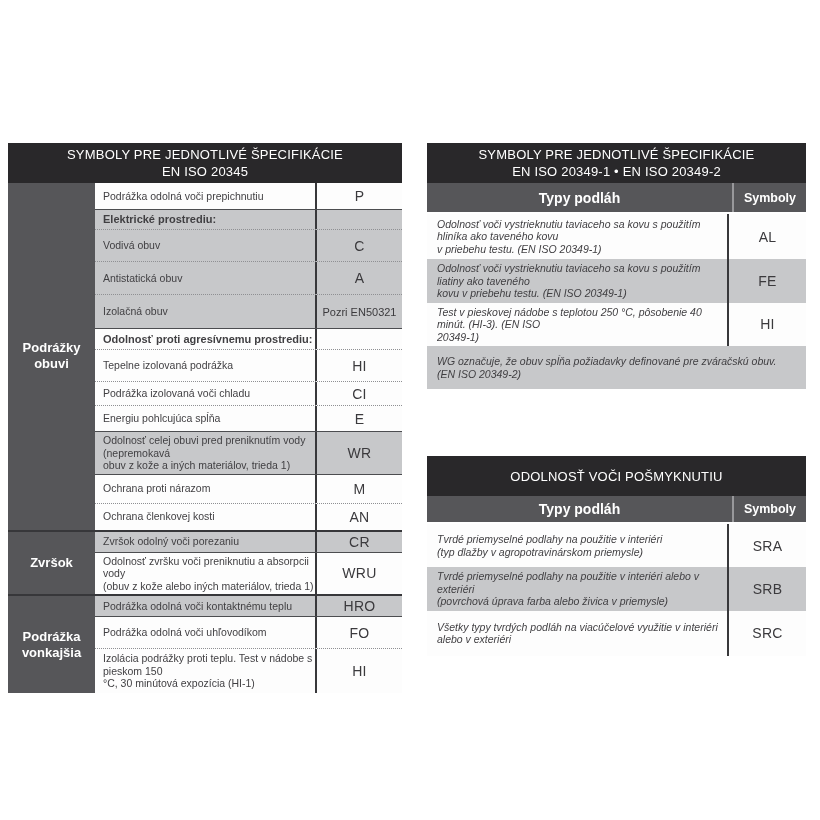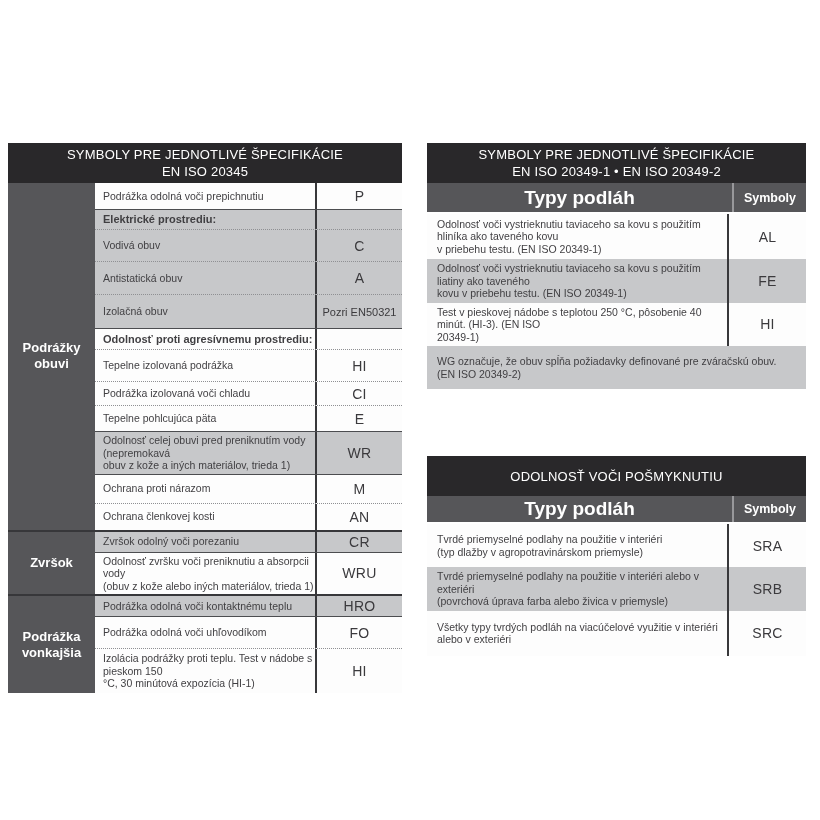--- a/index.html
+++ b/index.html
@@ -74,32 +74,32 @@
   .rt-top .tbl-header { height: 40px; }
   .rt-bottom .tbl-header { height: 40px; }
   .rsubheader {
     display: flex; background: #565659; color: #ffffff;
     border-bottom: 2px solid #ffffff;
   }
   .rt-top .rsubheader { height: 31px; }
   .rt-bottom .rsubheader { height: 28px; }
   .rsub-desc {
     flex: 1; display: flex; align-items: center; justify-content: center;
-    font-weight: bold; font-size: 19px;
+    font-weight: bold; font-size: 14px;
   }
   .rsub-sym {
     width: 74px; flex: none; border-left: 2px solid #98989b;
     display: flex; align-items: center; justify-content: center;
     font-weight: bold; font-size: 12.5px;
   }
   .rrow { display: flex; align-items: stretch; }
   .rdesc {
     flex: 1; display: flex; align-items: center;
     padding: 3px 8px 3px 10px; font-size: 10.5px; line-height: 12.5px;
-    color: #403f42; white-space: pre-line;
+    color: #403f42; white-space: pre-line; font-style: italic;
   }
   .rsym {
     width: 79px; flex: none; border-left: 2px solid #38383b;
     display: flex; align-items: center; justify-content: center;
     font-size: 14px; color: #3b3a3d; letter-spacing: 0.3px;
   }
   .rt-top .rrow:nth-child(1){min-height:45px}
   .rt-top .rrow:nth-child(2){min-height:42px}
   .rt-top .rrow:nth-child(3){min-height:43px}
   .rt-top .rrow:nth-child(4){min-height:43px}
@@ -147,21 +147,21 @@
             </div>
             <div class="lrow plain sep-dot">
               <div class="ldesc">Tepelne izolovaná podrážka</div>
               <div class="lsym">HI</div>
             </div>
             <div class="lrow plain sep-dot">
               <div class="ldesc">Podrážka izolovaná voči chladu</div>
               <div class="lsym">CI</div>
             </div>
             <div class="lrow plain sep-dot">
-              <div class="ldesc">Tepelne pohlcujúca päta</div>
+              <div class="ldesc">Energiu pohlcujúca spĺňa</div>
               <div class="lsym">E</div>
             </div>
             <div class="lrow shade sep-solid">
               <div class="ldesc">Odolnosť celej obuvi pred preniknutím vody (nepremokavá
 obuv z kože a iných materiálov, trieda 1)</div>
               <div class="lsym">WR</div>
             </div>
             <div class="lrow plain sep-solid">
               <div class="ldesc">Ochrana proti nárazom</div>
               <div class="lsym">M</div>

